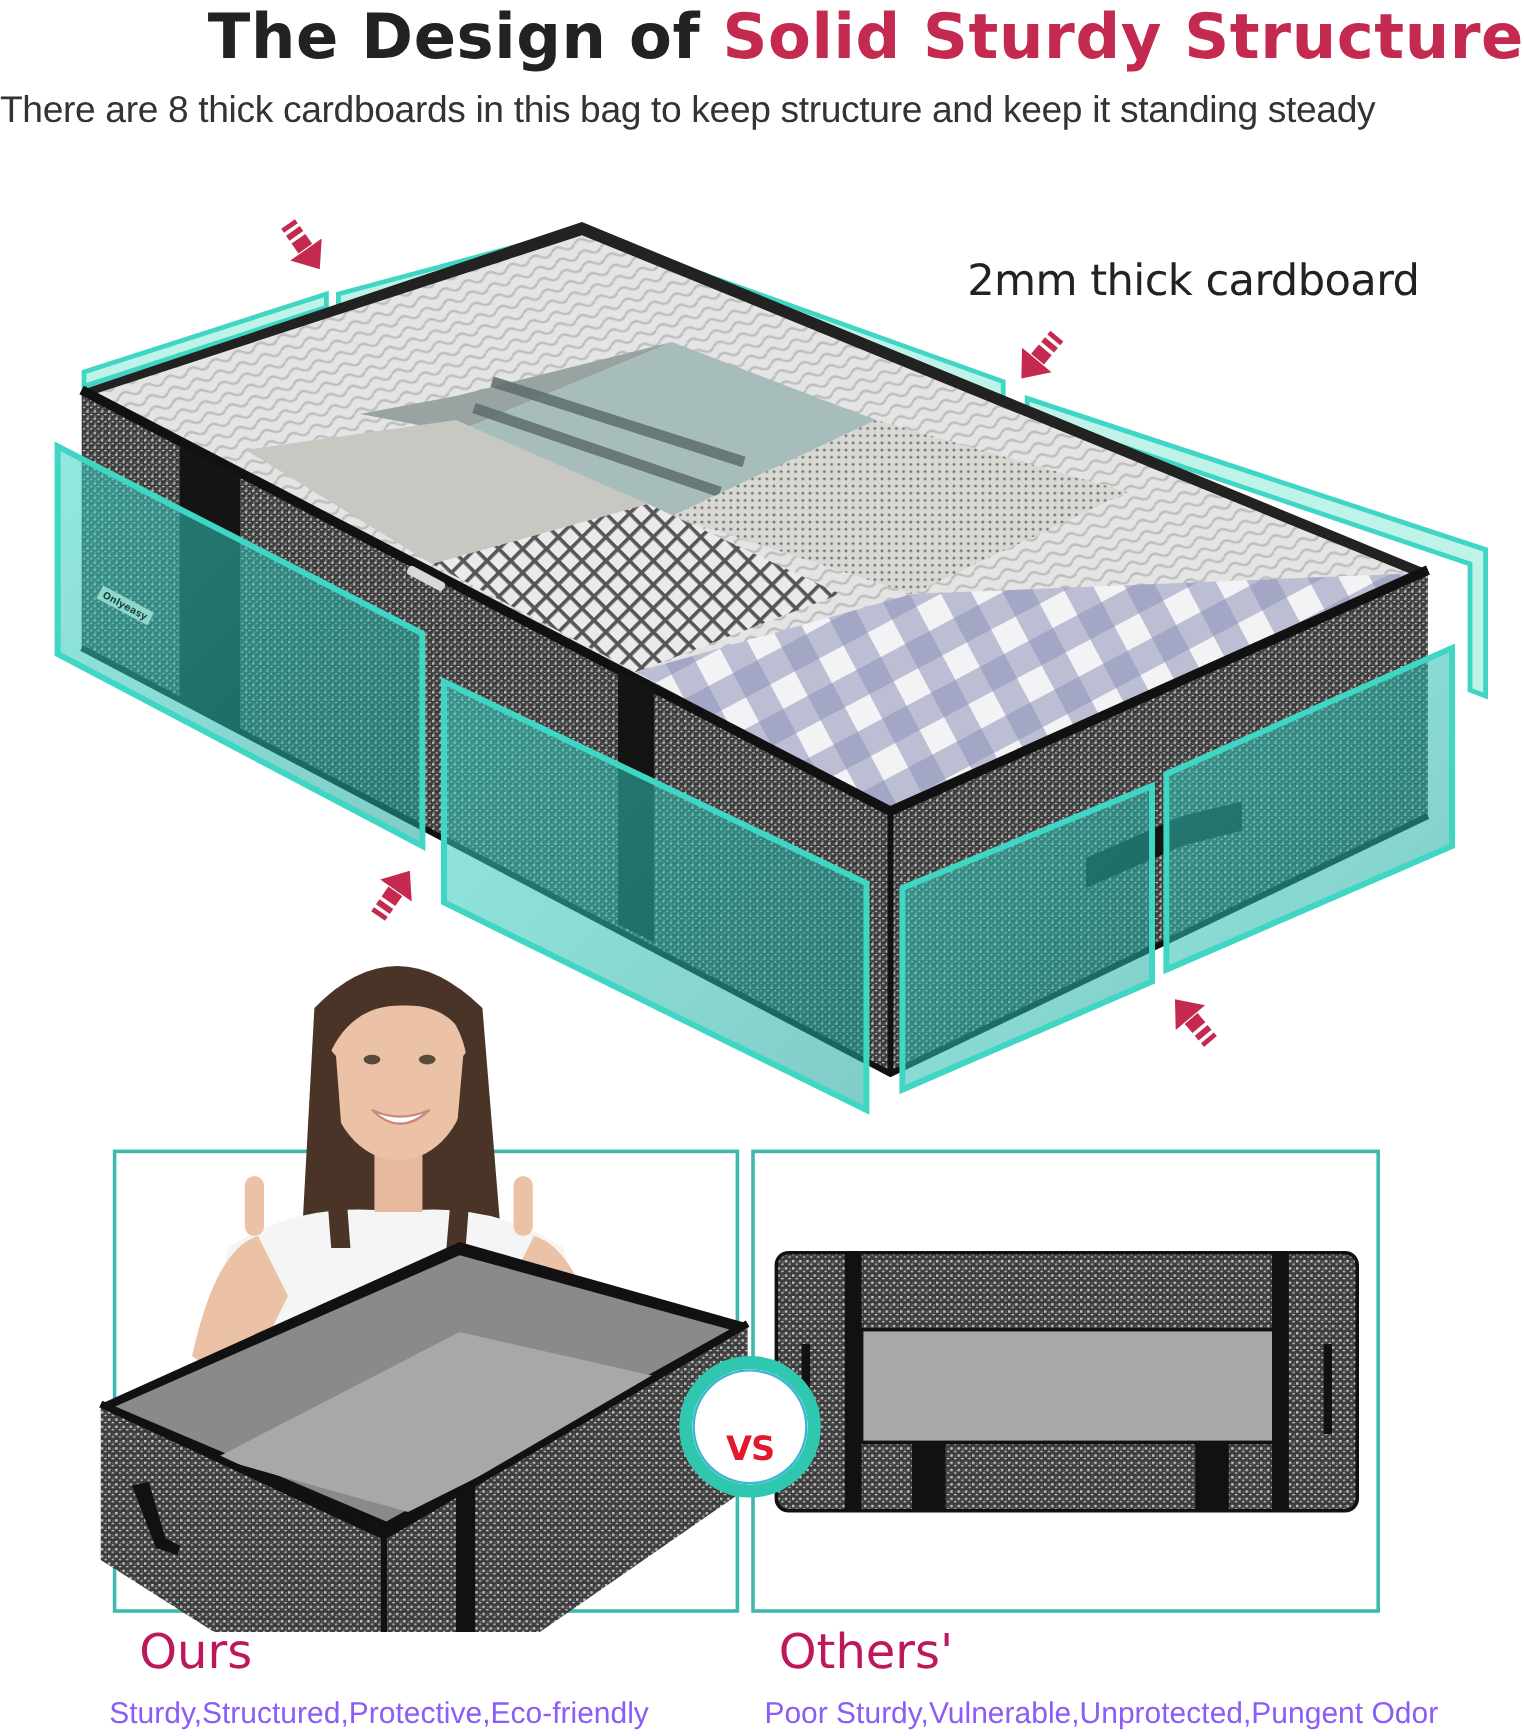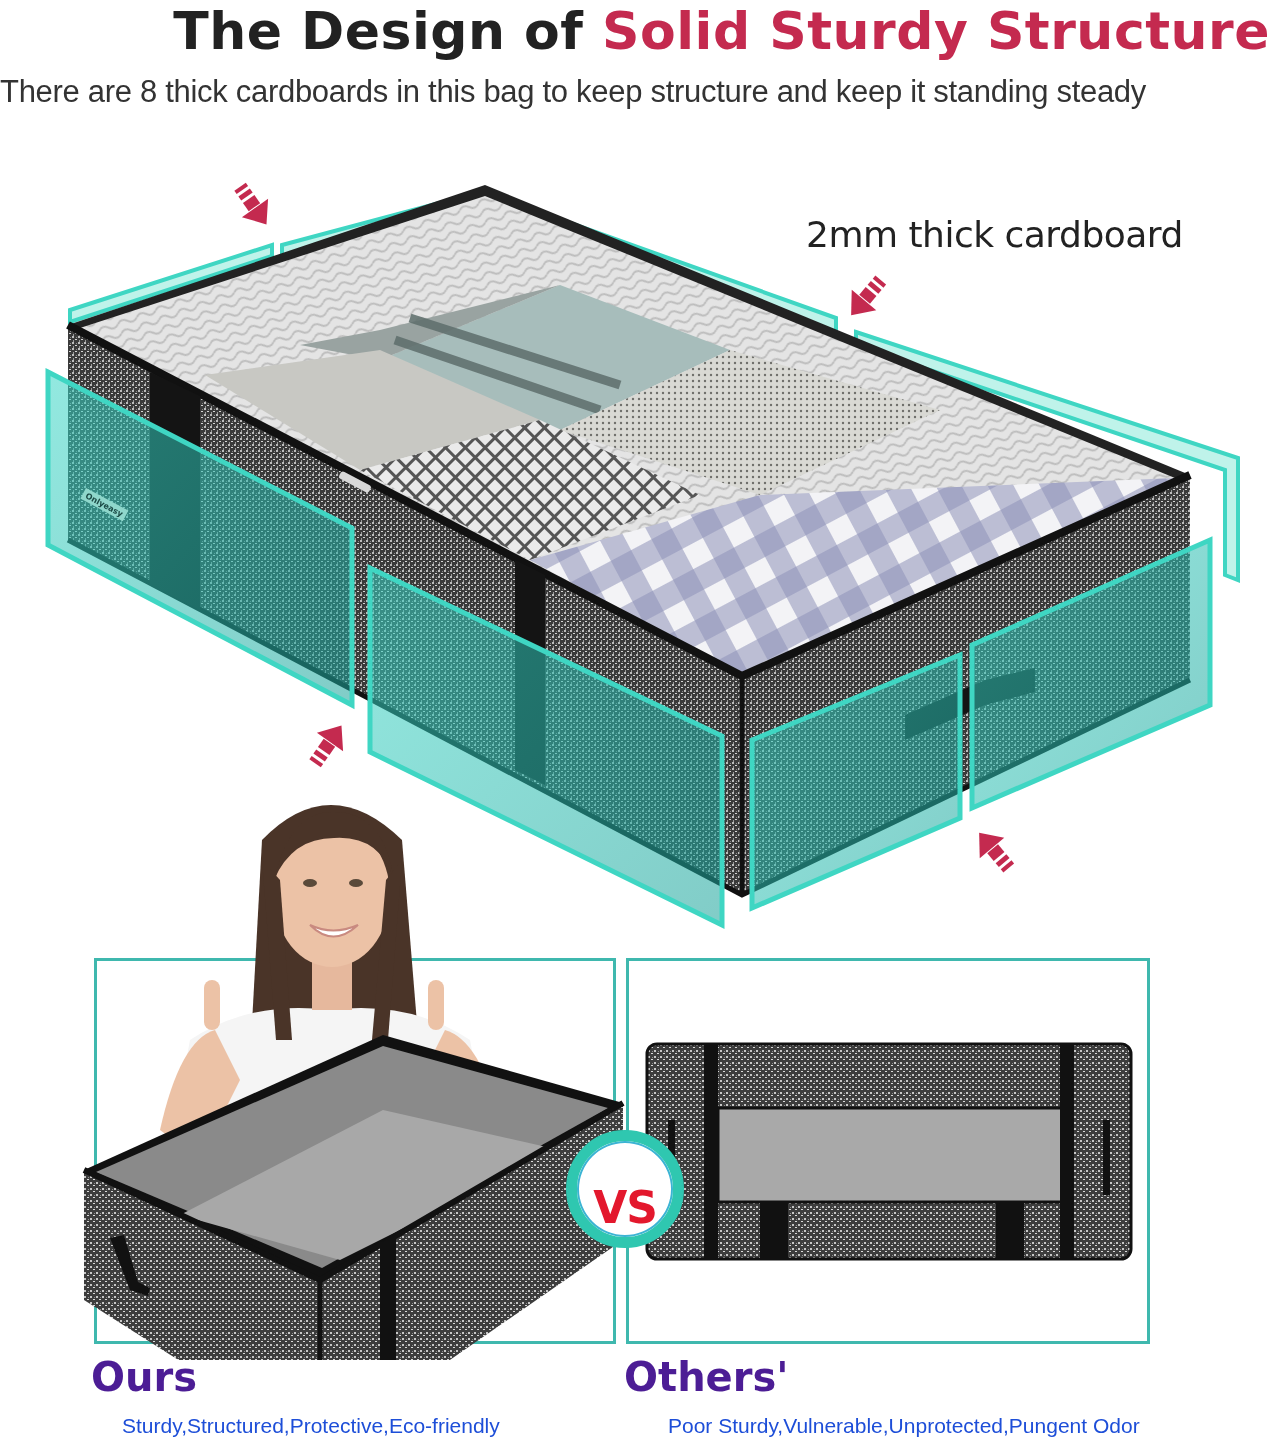--- a/index.html
+++ b/index.html
@@ -33,32 +33,32 @@
   .comp-area { position: absolute; left: 0; top: 780px; width: 1270px; height: 580px; }
 
   .vs-badge {
     position: absolute; left: 566px; top: 1130px; width: 118px; height: 118px;
     border-radius: 50%; background: #fff;
     border: 11px solid #2fc7b0;
     box-shadow: inset 0 0 0 2px #3cb4d4;
     display: flex; align-items: center; justify-content: center;
   }
   .vs-badge span {
-    font-family: "DejaVu Sans", sans-serif; font-weight: bold; font-size: 44px; color: #e3182d;
+    font-family: "DejaVu Sans", sans-serif; font-weight: bold; font-size: 28px; color: #e3182d;
     letter-spacing: -1px;
     margin-top: 36px;
   }
 
   .label-head {
-    position: absolute; font-family: "DejaVu Sans", sans-serif; font-weight: bold; font-size: 40px; color: #4c1d95;
+    position: absolute; font-family: "DejaVu Sans", sans-serif; font-weight: normal; font-size: 40px; color: #be185d; margin-left: 25px;
   }
   .label-ours { left: 91px; top: 1354px; }
   .label-others { left: 624px; top: 1354px; }
   .label-desc {
-    position: absolute; font-family: "Liberation Sans", sans-serif; font-size: 21px; color: #1d4ed8; white-space: nowrap; margin-left: 31px;
+    position: absolute; font-family: "Liberation Sans", sans-serif; font-size: 25px; color: #8b5cf6; white-space: nowrap;
   }
   .desc-ours { left: 91px; top: 1414px; }
   .desc-others { left: 637px; top: 1414px; }
 </style>
 </head>
 <body>
 
 <div class="title">
   <span>The Design of </span><span class="accent">Solid Sturdy Structure</span>
 </div>

